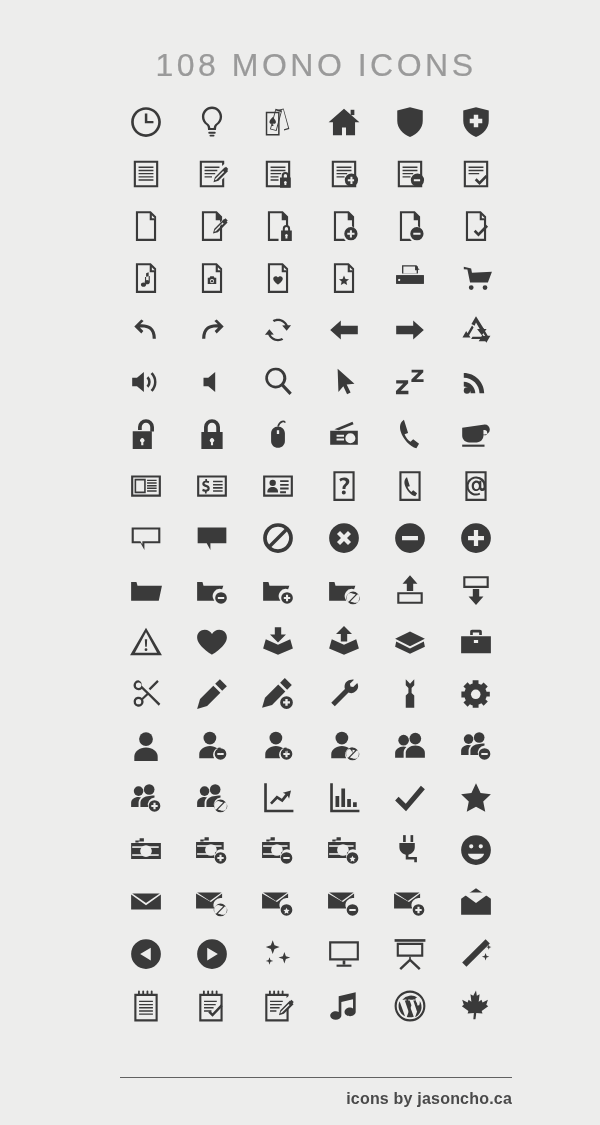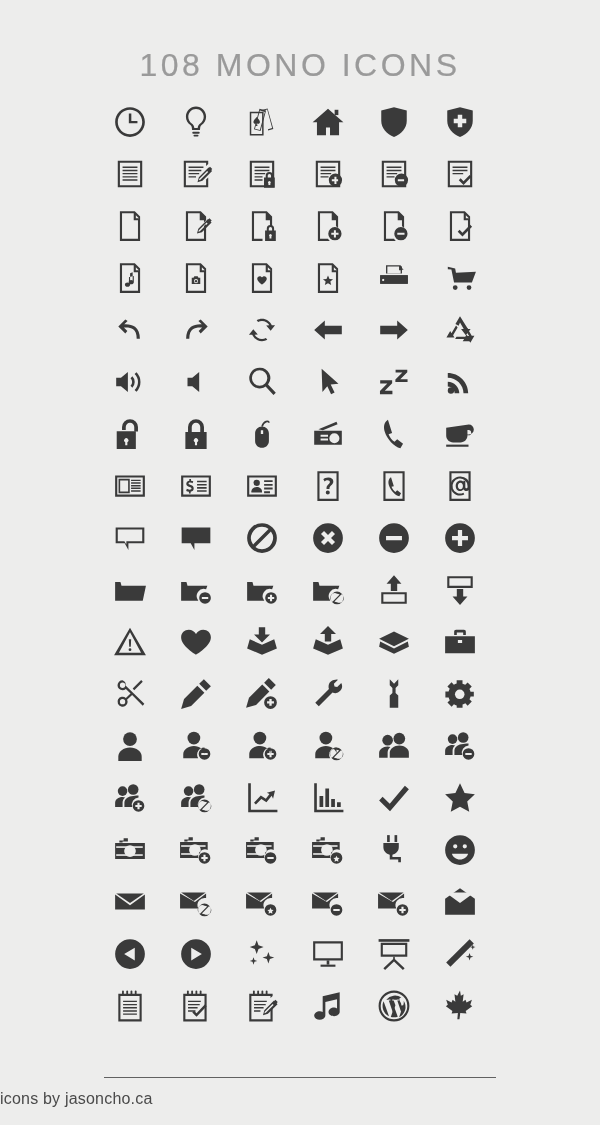--- a/index.html
+++ b/index.html
@@ -13,20 +13,21 @@
     background: #ededec;
     font-family: "Liberation Sans", sans-serif;
     overflow: hidden;
     position: relative;
   }
   .sheet {
     width: 520px;
     height: 1125px;
     position: relative;
     box-sizing: border-box;
+    margin-left: 16px;
   }
   
   .title {
     position: absolute;
     top: 44px;
     left: 0;
     width: 600px;
     text-align: center;
     font-family: "Liberation Sans", sans-serif;
     font-size: 32px;
@@ -67,23 +68,24 @@
     left: 104px;
     width: 392px;
     height: 1px;
     background: #616161;
   }
   .footer-credit {
     position: absolute;
     top: 1088px;
     left: 0;
     width: 496px;
+    text-align: right;
     font-family: "Liberation Sans", sans-serif;
     font-size: 16px;
-    font-weight: 400;
+    font-weight: 700;
     letter-spacing: 0.2px;
     color: #4a4a4a;
     line-height: 22px;
   }
 </style>
 </head>
 <body>
 
 <div class="sheet">
 

